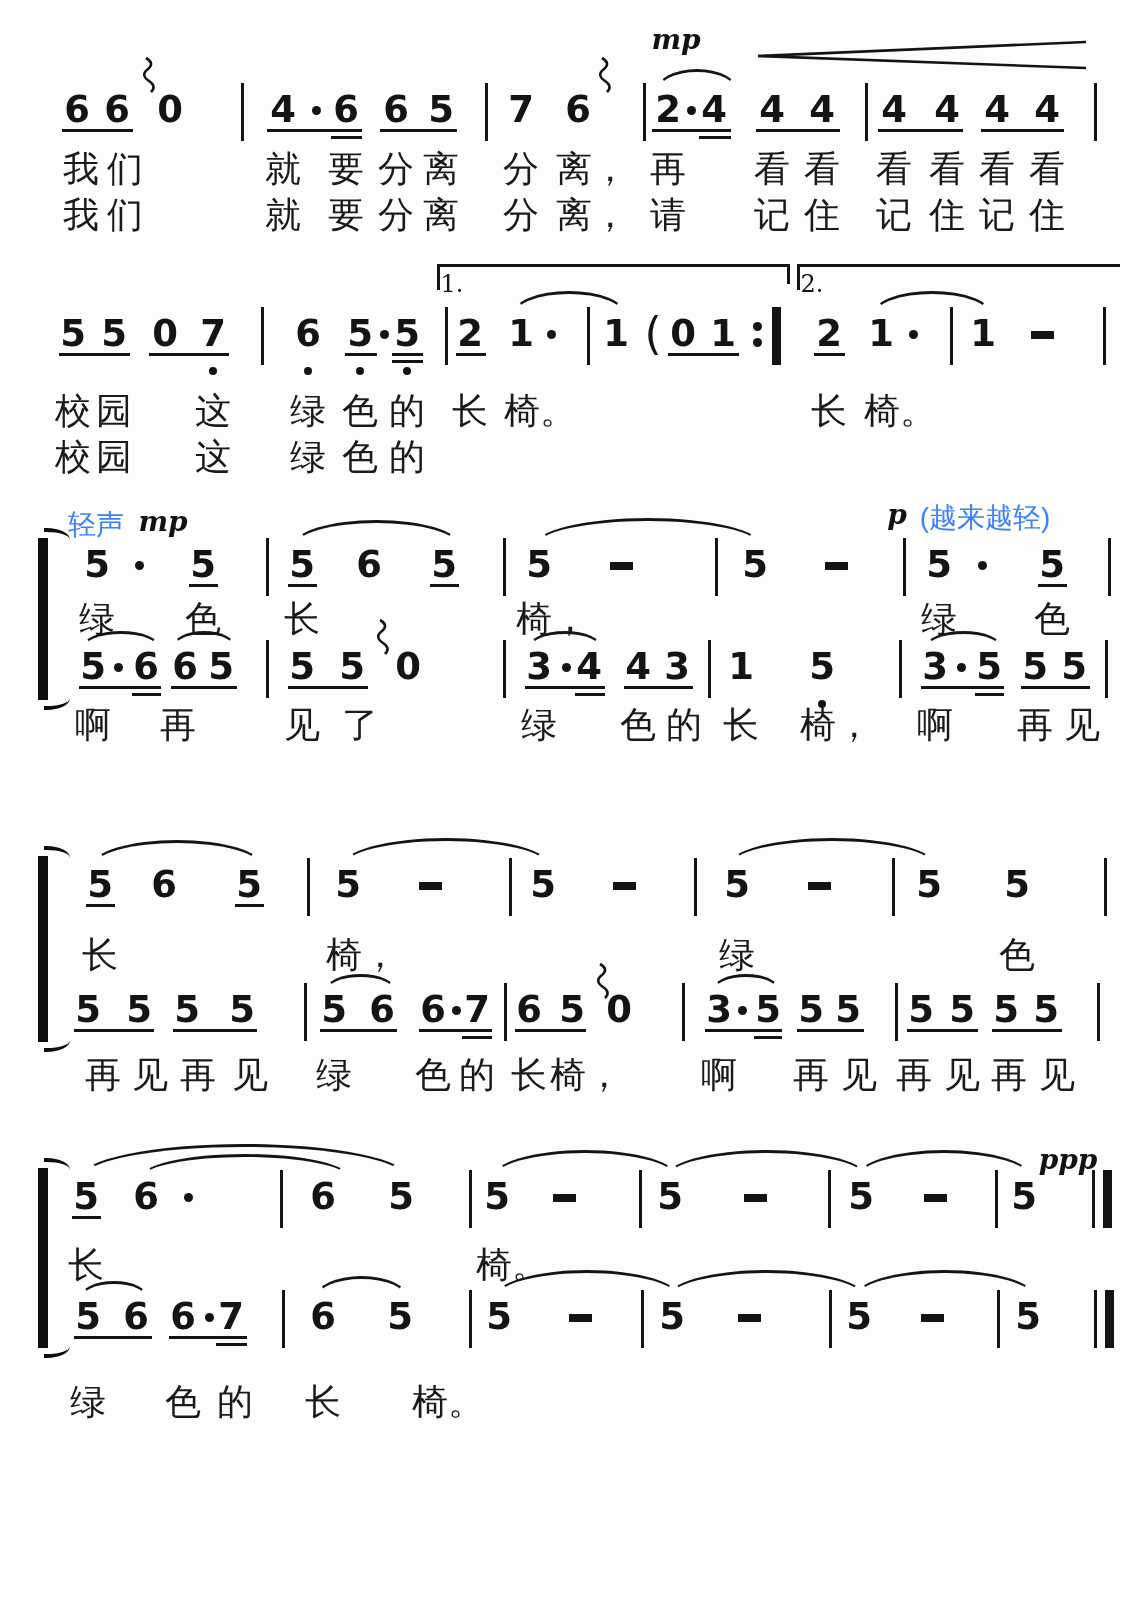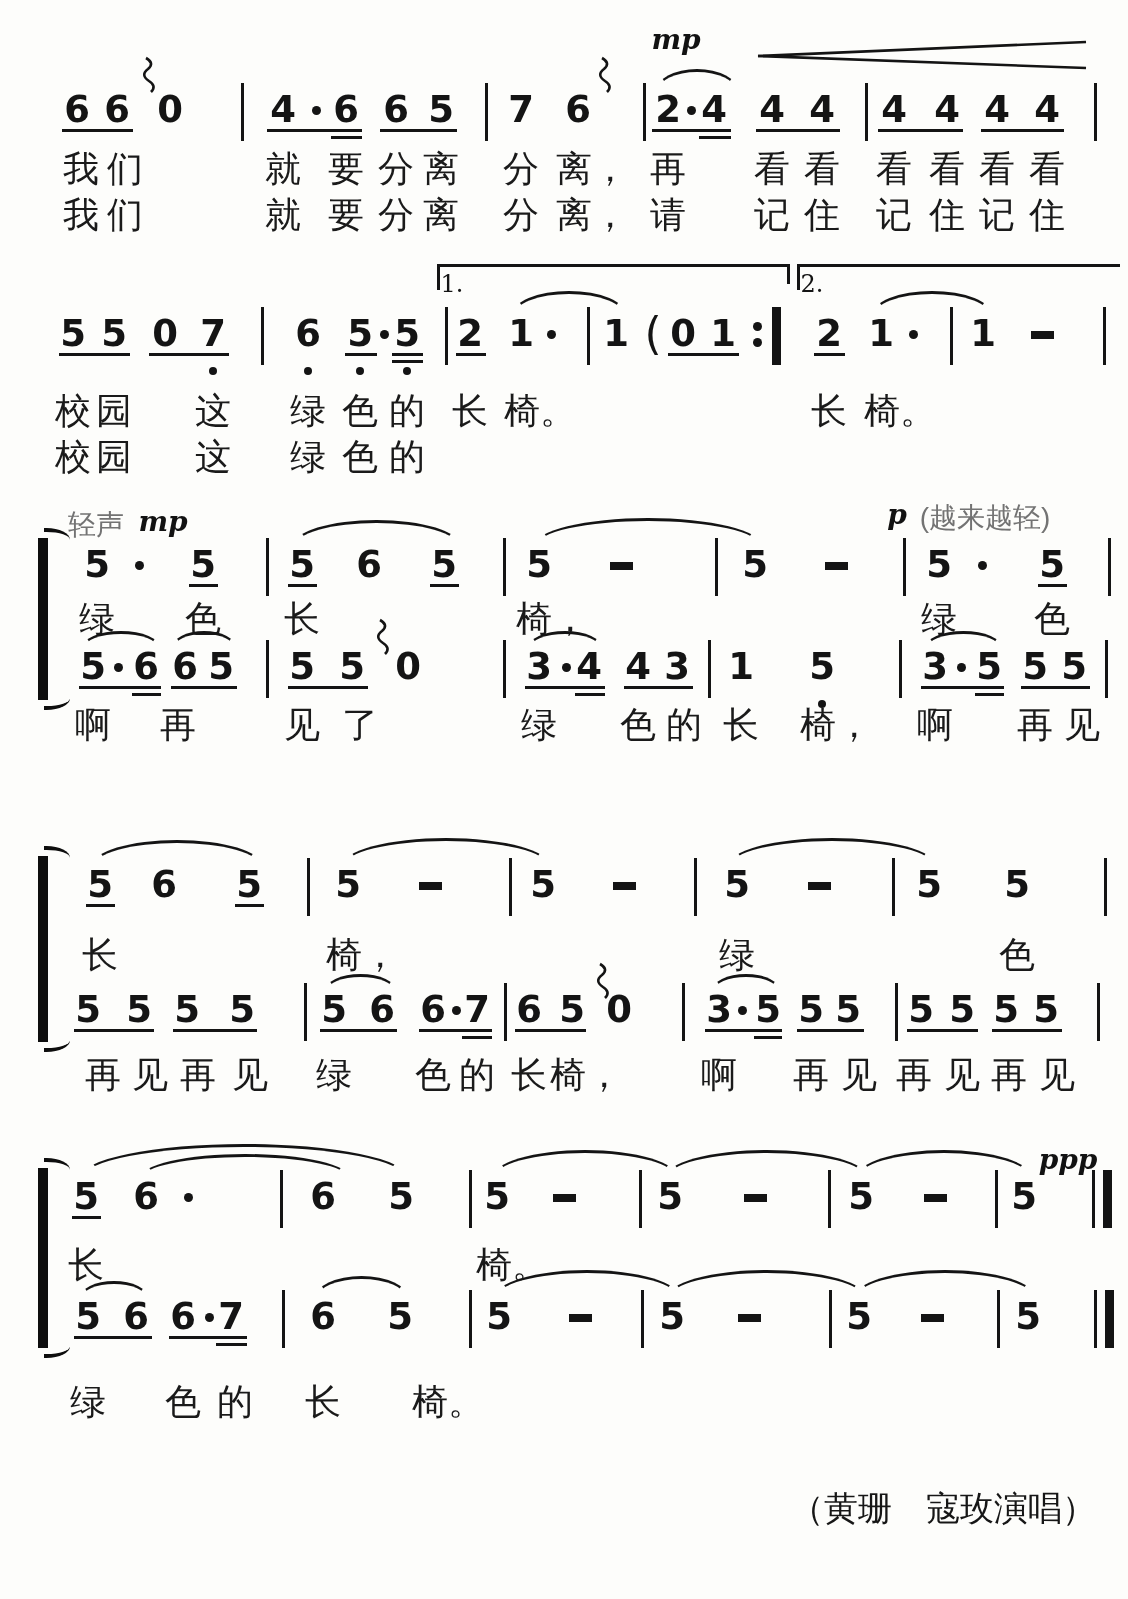--- a/index.html
+++ b/index.html
@@ -10,37 +10,36 @@
   .adot{position:absolute;width:9px;height:9px;border-radius:50%;background:#141414;}
   .ldot{position:absolute;width:8px;height:8px;border-radius:50%;background:#141414;}
   .dash{position:absolute;width:23px;height:8px;background:#141414;}
   .bar{position:absolute;width:3px;background:#141414;}
   .thick{position:absolute;width:9px;background:#141414;}
   .beam{position:absolute;height:3px;background:#141414;}
   .slur{position:absolute;border-top:3px solid #141414;border-left:2px solid transparent;
         border-right:2px solid transparent;border-radius:55% 55% 0 0/110% 110% 0 0;box-sizing:border-box;}
   .lyr{font:400 36px/38px "Liberation Sans","DejaVu Sans",sans-serif;color:#1a1a1a;}
   .dyn{font:italic 700 28px/28px "DejaVu Serif","Liberation Serif",serif;color:#121212;}
-  .cns{font:400 28px/30px "Liberation Sans","DejaVu Sans",sans-serif;color:#737373;}
+  .cns{font:400 28px/30px "Liberation Sans","DejaVu Sans",sans-serif;color:#3b82f6;}
   .vlabel{font:400 24px/24px "DejaVu Serif",serif;color:#141414;}
   .volta{position:absolute;border-top:3px solid #141414;}
   .vtick{position:absolute;width:3px;background:#141414;}
   .paren{font:400 44px/44px "DejaVu Sans",sans-serif;color:#141414;}
   .accol{position:absolute;width:10px;background:#0e0e0e;}
   .hook{position:absolute;width:26px;height:13px;box-sizing:border-box;}
   .hook.t{border-top:4px solid #0e0e0e;border-radius:0 90% 0 0;}
   .hook.b{border-bottom:4px solid #0e0e0e;border-radius:0 0 90% 0;}
   svg{position:absolute;overflow:visible;}
   .attr{position:absolute;font:400 34px/36px "Liberation Sans",sans-serif;color:#161616;}
 </style>
 </head>
 <body>
 
 <div id="page">
-  <div class="attr tk" style="left: 790px; top: 1490px; transform: none;">（黄珊　寇玫演唱）</div>
 <div class="dyn tk" style="left: 676px; top: 26px;">mp</div>
     <svg width="328" height="30" style="left: 758px; top: 40px;">
       <line x1="0" y1="16" x2="328" y2="2" stroke="#141414" stroke-width="2.6"></line>
       <line x1="0" y1="16" x2="328" y2="28" stroke="#141414" stroke-width="2.6"></line>
     </svg>
     <svg width="24" height="38" style="left: 134px; top: 56px;">
       <path d="M12 2 q9 5 2 11 q-8 6 1 12 q8 5 2 11" fill="none" stroke="#141414" stroke-width="2.6"></path>
     </svg>
     <svg width="24" height="38" style="left: 590px; top: 56px;">
       <path d="M12 2 q9 5 2 11 q-8 6 1 12 q8 5 2 11" fill="none" stroke="#141414" stroke-width="2.6"></path>

